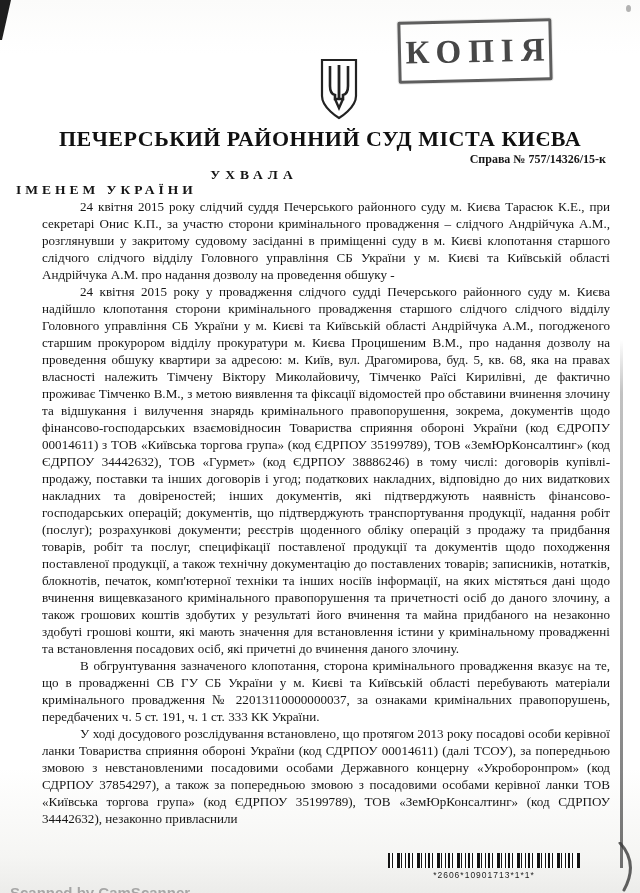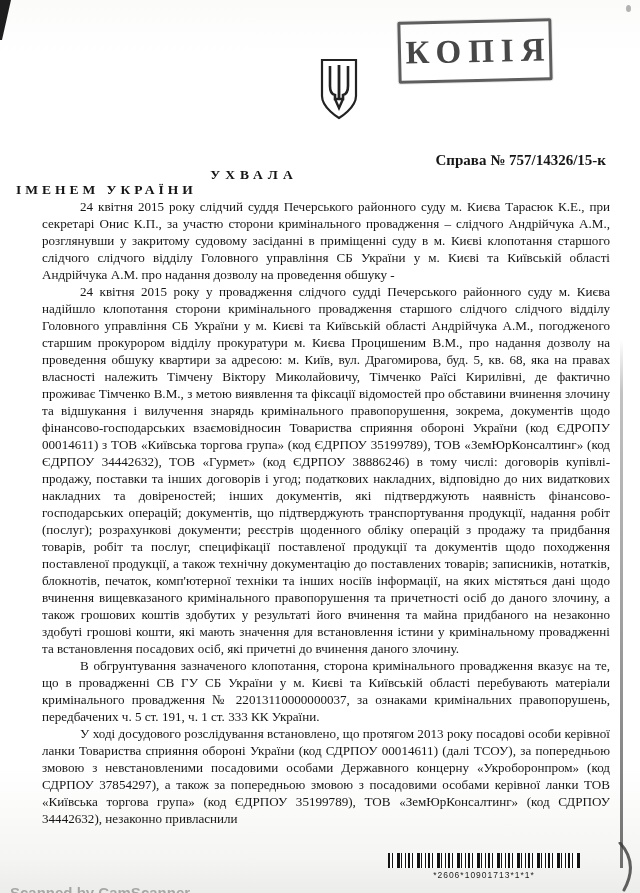--- a/index.html
+++ b/index.html
@@ -38,21 +38,21 @@
     color:#2e2e2e;opacity:.88;white-space:nowrap;
   }
   .emblem{position:absolute;left:319px;top:58px;width:40px;height:64px;}
   .court-title{
     position:absolute;left:0;top:126px;width:640px;margin:0;
     text-align:center;font-size:22px;font-weight:bold;letter-spacing:.5px;
     color:#111;white-space:nowrap;
   }
   .case-label{
     position:absolute;right:34px;top:152px;
-    font-size:15px;font-weight:bold;color:#161616;font-family:Liberation Serif, serif;
+    font-size:12px;font-weight:bold;color:#161616;font-family:Liberation Serif, serif;
   }
   .doc-type{
     position:absolute;left:0;top:167px;width:508px;text-align:center;
     font-size:13.5px;font-weight:bold;letter-spacing:5px;color:#141414;
   }
   .doc-subtitle{
     position:absolute;left:16px;top:182px;width:640px;text-align:left;
     font-size:13.5px;font-weight:bold;letter-spacing:4px;color:#141414;
   }
   
@@ -98,20 +98,21 @@
 
   <div class="emblem">
     <svg width="40" height="64" viewBox="0 0 40 64" xmlns="http://www.w3.org/2000/svg">
       <path d="M3,2 H37 V38 C37,50 20,60 20,60 C20,60 3,50 3,38 Z" fill="none" stroke="#222" stroke-width="2.2"></path>
       <path d="M11,8 V28 Q11,36 16,37 L16,41 H24 L24,37 Q29,36 29,28 V8" fill="none" stroke="#222" stroke-width="2.6"></path>
       <path d="M20,7 V41" fill="none" stroke="#222" stroke-width="2.8"></path>
       <path d="M16,41 L20,50 L24,41" fill="none" stroke="#222" stroke-width="2.4"></path>
     </svg>
   </div>
 
+  <h1 class="court-title">ПЕЧЕРСЬКИЙ РАЙОННИЙ СУД МІСТА КИЄВА</h1>
   <div class="case-label">Справа № 757/14326/15-к</div>
   <div class="doc-type">УХВАЛА</div>
   <div class="doc-subtitle">ІМЕНЕМ УКРАЇНИ</div>
 
   <div class="body-text">
     <p class="para">24 квітня 2015 року слідчий суддя Печерського районного суду м. Києва Тарасюк К.Е., при секретарі Онис К.П., за участю сторони кримінального провадження – слідчого Андрійчука А.М., розглянувши у закритому судовому засіданні в приміщенні суду в м. Києві клопотання старшого слідчого слідчого відділу Головного управління СБ України у м. Києві та Київській області Андрійчука А.М. про надання дозволу на проведення обшуку -</p>
     <p class="para">24 квітня 2015 року у провадження слідчого судді Печерського районного суду м. Києва надійшло клопотання сторони кримінального провадження старшого слідчого слідчого відділу Головного управління СБ України у м. Києві та Київській області Андрійчука А.М., погодженого старшим прокурором відділу прокуратури м. Києва Процишеним В.М., про надання дозволу на проведення обшуку квартири за адресою: м. Київ, вул. Драгомирова, буд. 5, кв. 68, яка на правах власності належить Тімчену Віктору Миколайовичу, Тімченко Раїсі Кирилівні, де фактично проживає Тімченко В.М., з метою виявлення та фіксації відомостей про обставини вчинення злочину та відшукання і вилучення знарядь кримінального правопорушення, зокрема, документів щодо фінансово-господарських взаємовідносин Товариства сприяння обороні України (код ЄДРОПУ 00014611) з ТОВ «Київська торгова група» (код ЄДРПОУ 35199789), ТОВ «ЗемЮрКонсалтинг» (код ЄДРПОУ 34442632), ТОВ «Гурмет» (код ЄДРПОУ 38886246) в тому числі: договорів купівлі-продажу, поставки та інших договорів і угод; податкових накладних, відповідно до них видаткових накладних та довіреностей; інших документів, які підтверджують наявність фінансово-господарських операцій; документів, що підтверджують транспортування продукції, надання робіт (послуг); розрахункові документи; реєстрів щоденного обліку операцій з продажу та придбання товарів, робіт та послуг, специфікації поставленої продукції та документів щодо походження поставленої продукції, а також технічну документацію до поставлених товарів; записників, нотатків, блокнотів, печаток, комп'ютерної техніки та інших носіїв інформації, на яких містяться дані щодо вчинення вищевказаного кримінального правопорушення та причетності осіб до даного злочину, а також грошових коштів здобутих у результаті його вчинення та майна придбаного на незаконно здобуті грошові кошти, які мають значення для встановлення істини у кримінальному провадженні та встановлення посадових осіб, які причетні до вчинення даного злочину.</p>
     <p class="para">В обгрунтування зазначеного клопотання, сторона кримінального провадження вказує на те, що в провадженні СВ ГУ СБ України у м. Києві та Київській області перебувають матеріали кримінального провадження № 22013110000000037, за ознаками кримінальних правопорушень, передбачених ч. 5 ст. 191, ч. 1 ст. 333 КК України.</p>
     <p class="para">У ході досудового розслідування встановлено, що протягом 2013 року посадові особи керівної ланки Товариства сприяння обороні України (код СДРПОУ 00014611) (далі ТСОУ), за попередньою змовою з невстановленими посадовими особами Державного концерну «Укроборонпром» (код СДРПОУ 37854297), а також за попередньою змовою з посадовими особами керівної ланки ТОВ «Київська торгова група» (код ЄДРПОУ 35199789), ТОВ «ЗемЮрКонсалтинг» (код СДРПОУ 34442632), незаконно привласнили</p>
   </div>

